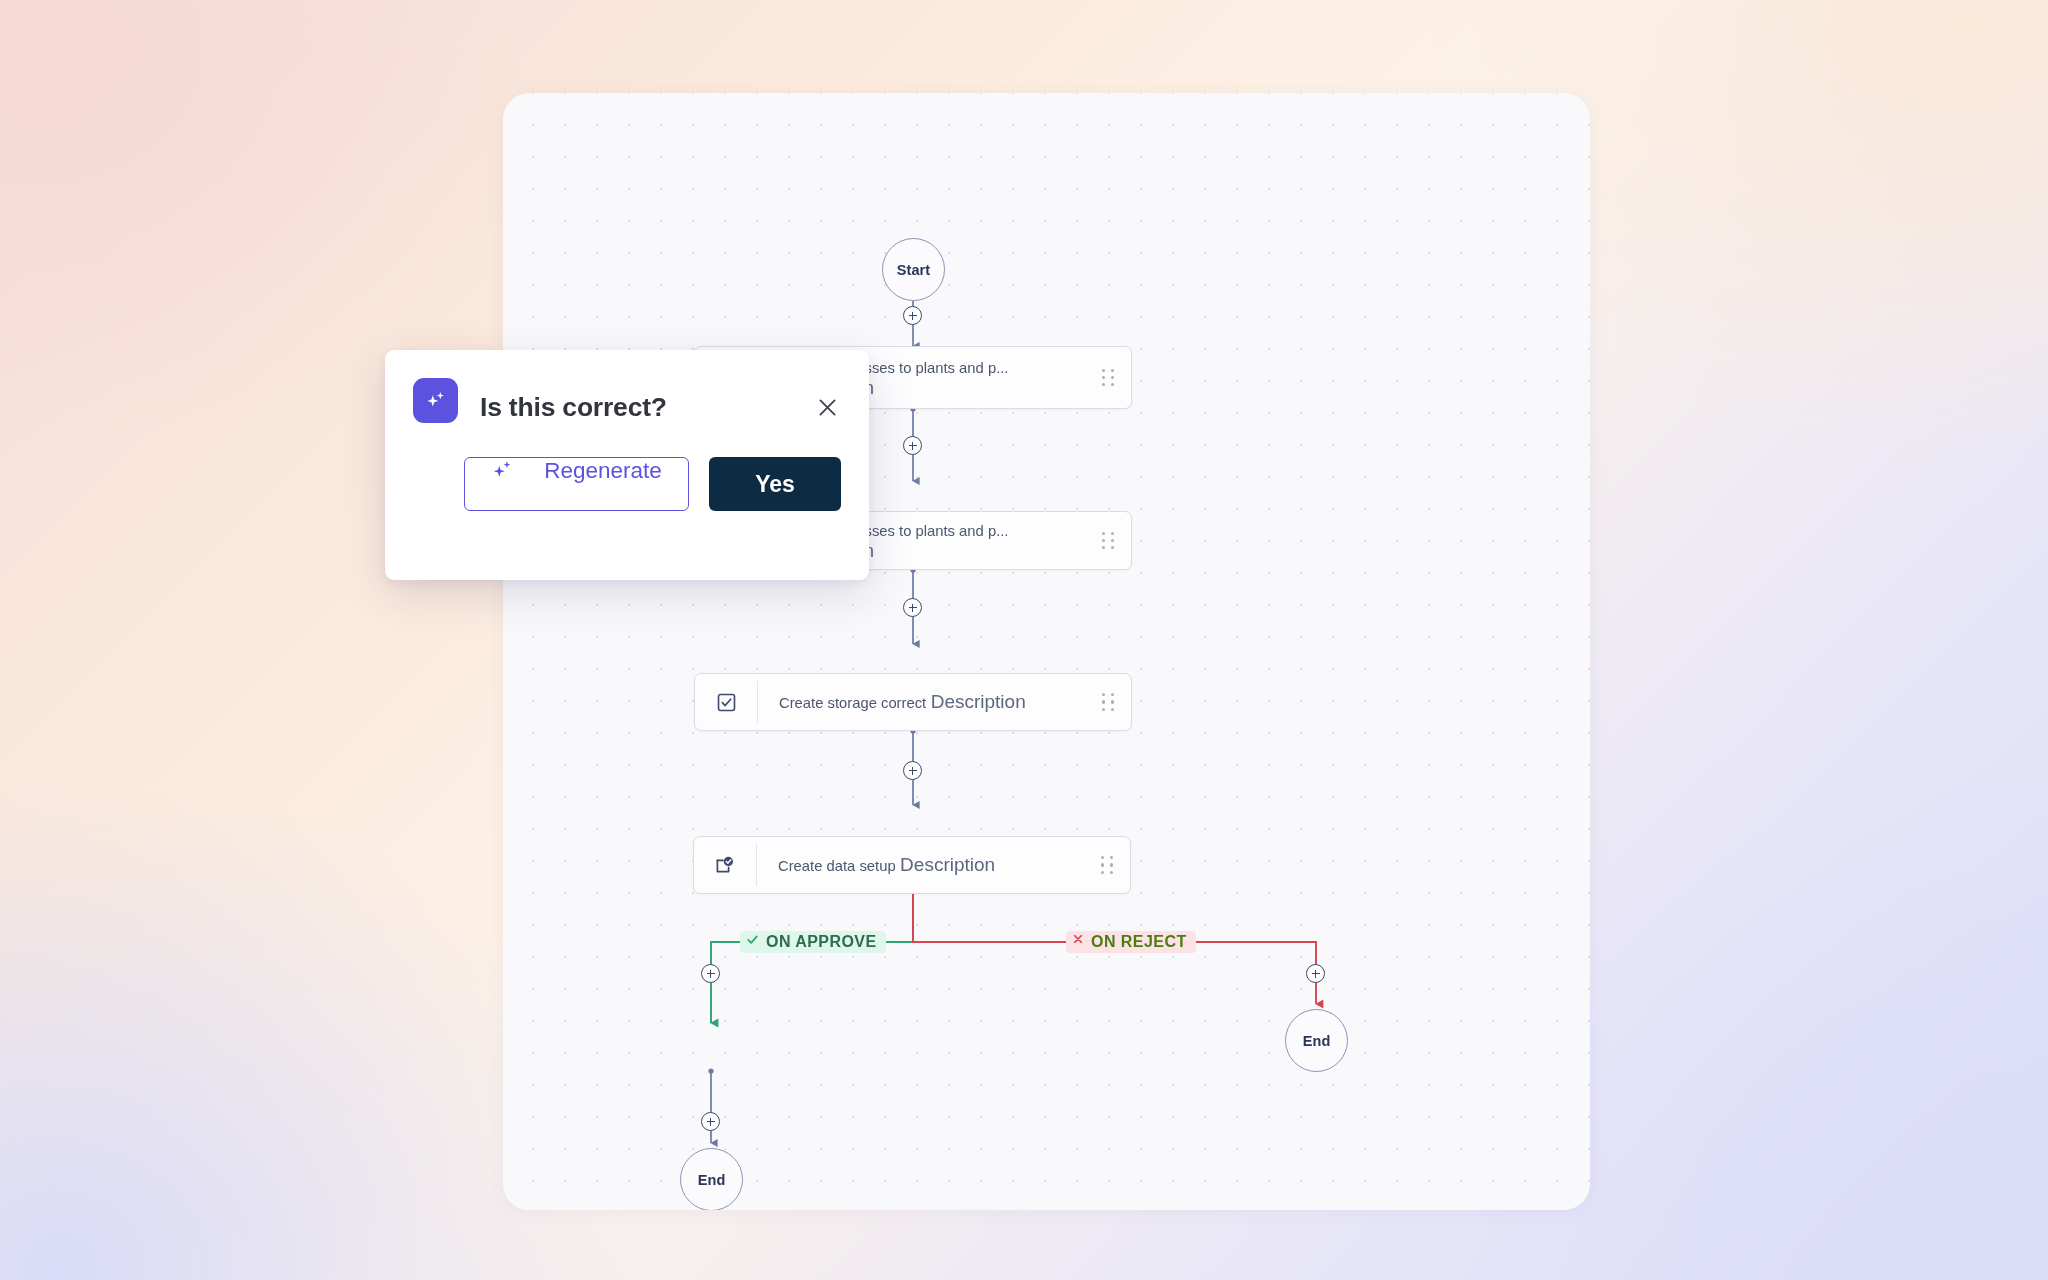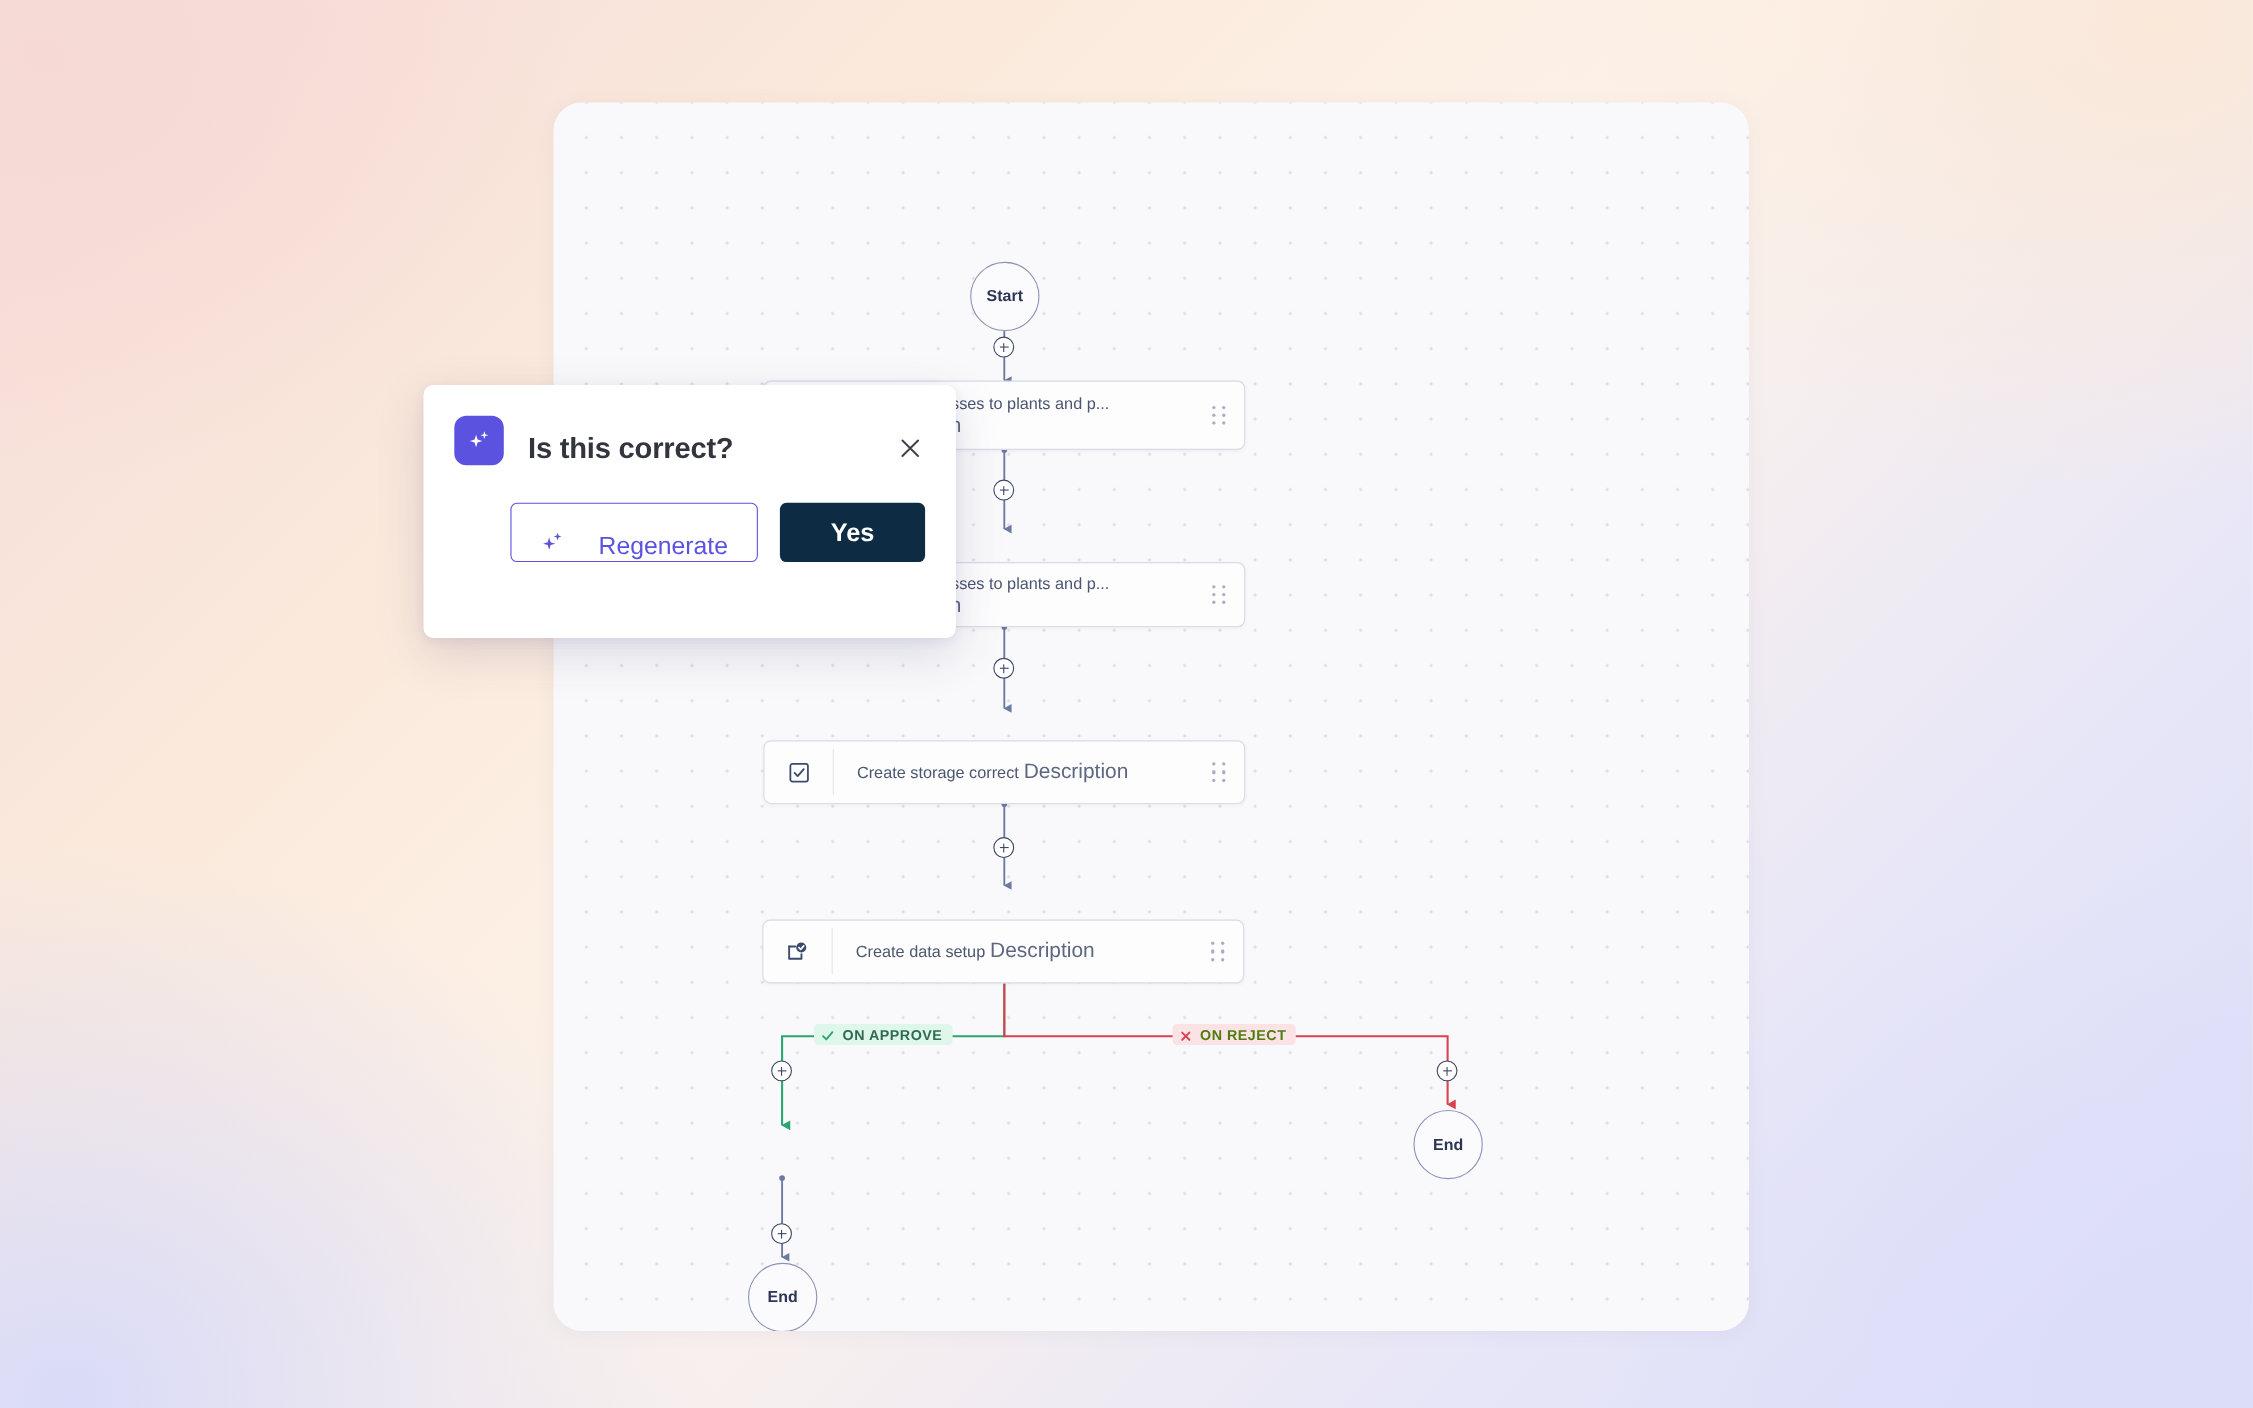--- a/index.html
+++ b/index.html
@@ -146,25 +146,25 @@
     position: absolute;
     background: #3C4866;
   }
   .plus-btn::before { width: 8px;  height: 1.7px; }
   .plus-btn::after  { width: 1.7px; height: 8px; }
 
   
   .branch-label {
     position: absolute;
     display: flex;
-    align-items: flex-end;
+    align-items: flex-start;
     gap: 7px;
     padding: 2px 9px 2px 6px;
     border-radius: 4px;
-    font-size: 13px;
+    font-size: 16px;
     font-weight: 600;
     letter-spacing: .45px;
     white-space: nowrap;
   }
   .branch-approve { background: #DFF6EA; color: #2E6B52; }
   .branch-reject  { background: #FBE2E4; color: #4d7c0f; }
   .branch-label svg { display: block; }
 
   
   #modal-dialog {
@@ -212,21 +212,21 @@
     flex: 0 0 32px;
   }
   #modal-actions {
     display: flex;
     align-items: center;
     gap: 20px;
     padding: 34px 0 0 79px;
   }
   #regenerate-button {
     display: flex;
-    align-items: flex-end;
+    align-items: flex-start;
     justify-content: center;
     gap: 30px;
     width: 225px;
     height: 54px;
     border: 1.6px solid #5B53E0;
     border-radius: 6px;
     background: #FFFFFF;
     color: #5B53E0;
     font-size: 22.5px;
     font-family: "Liberation Sans", sans-serif;

